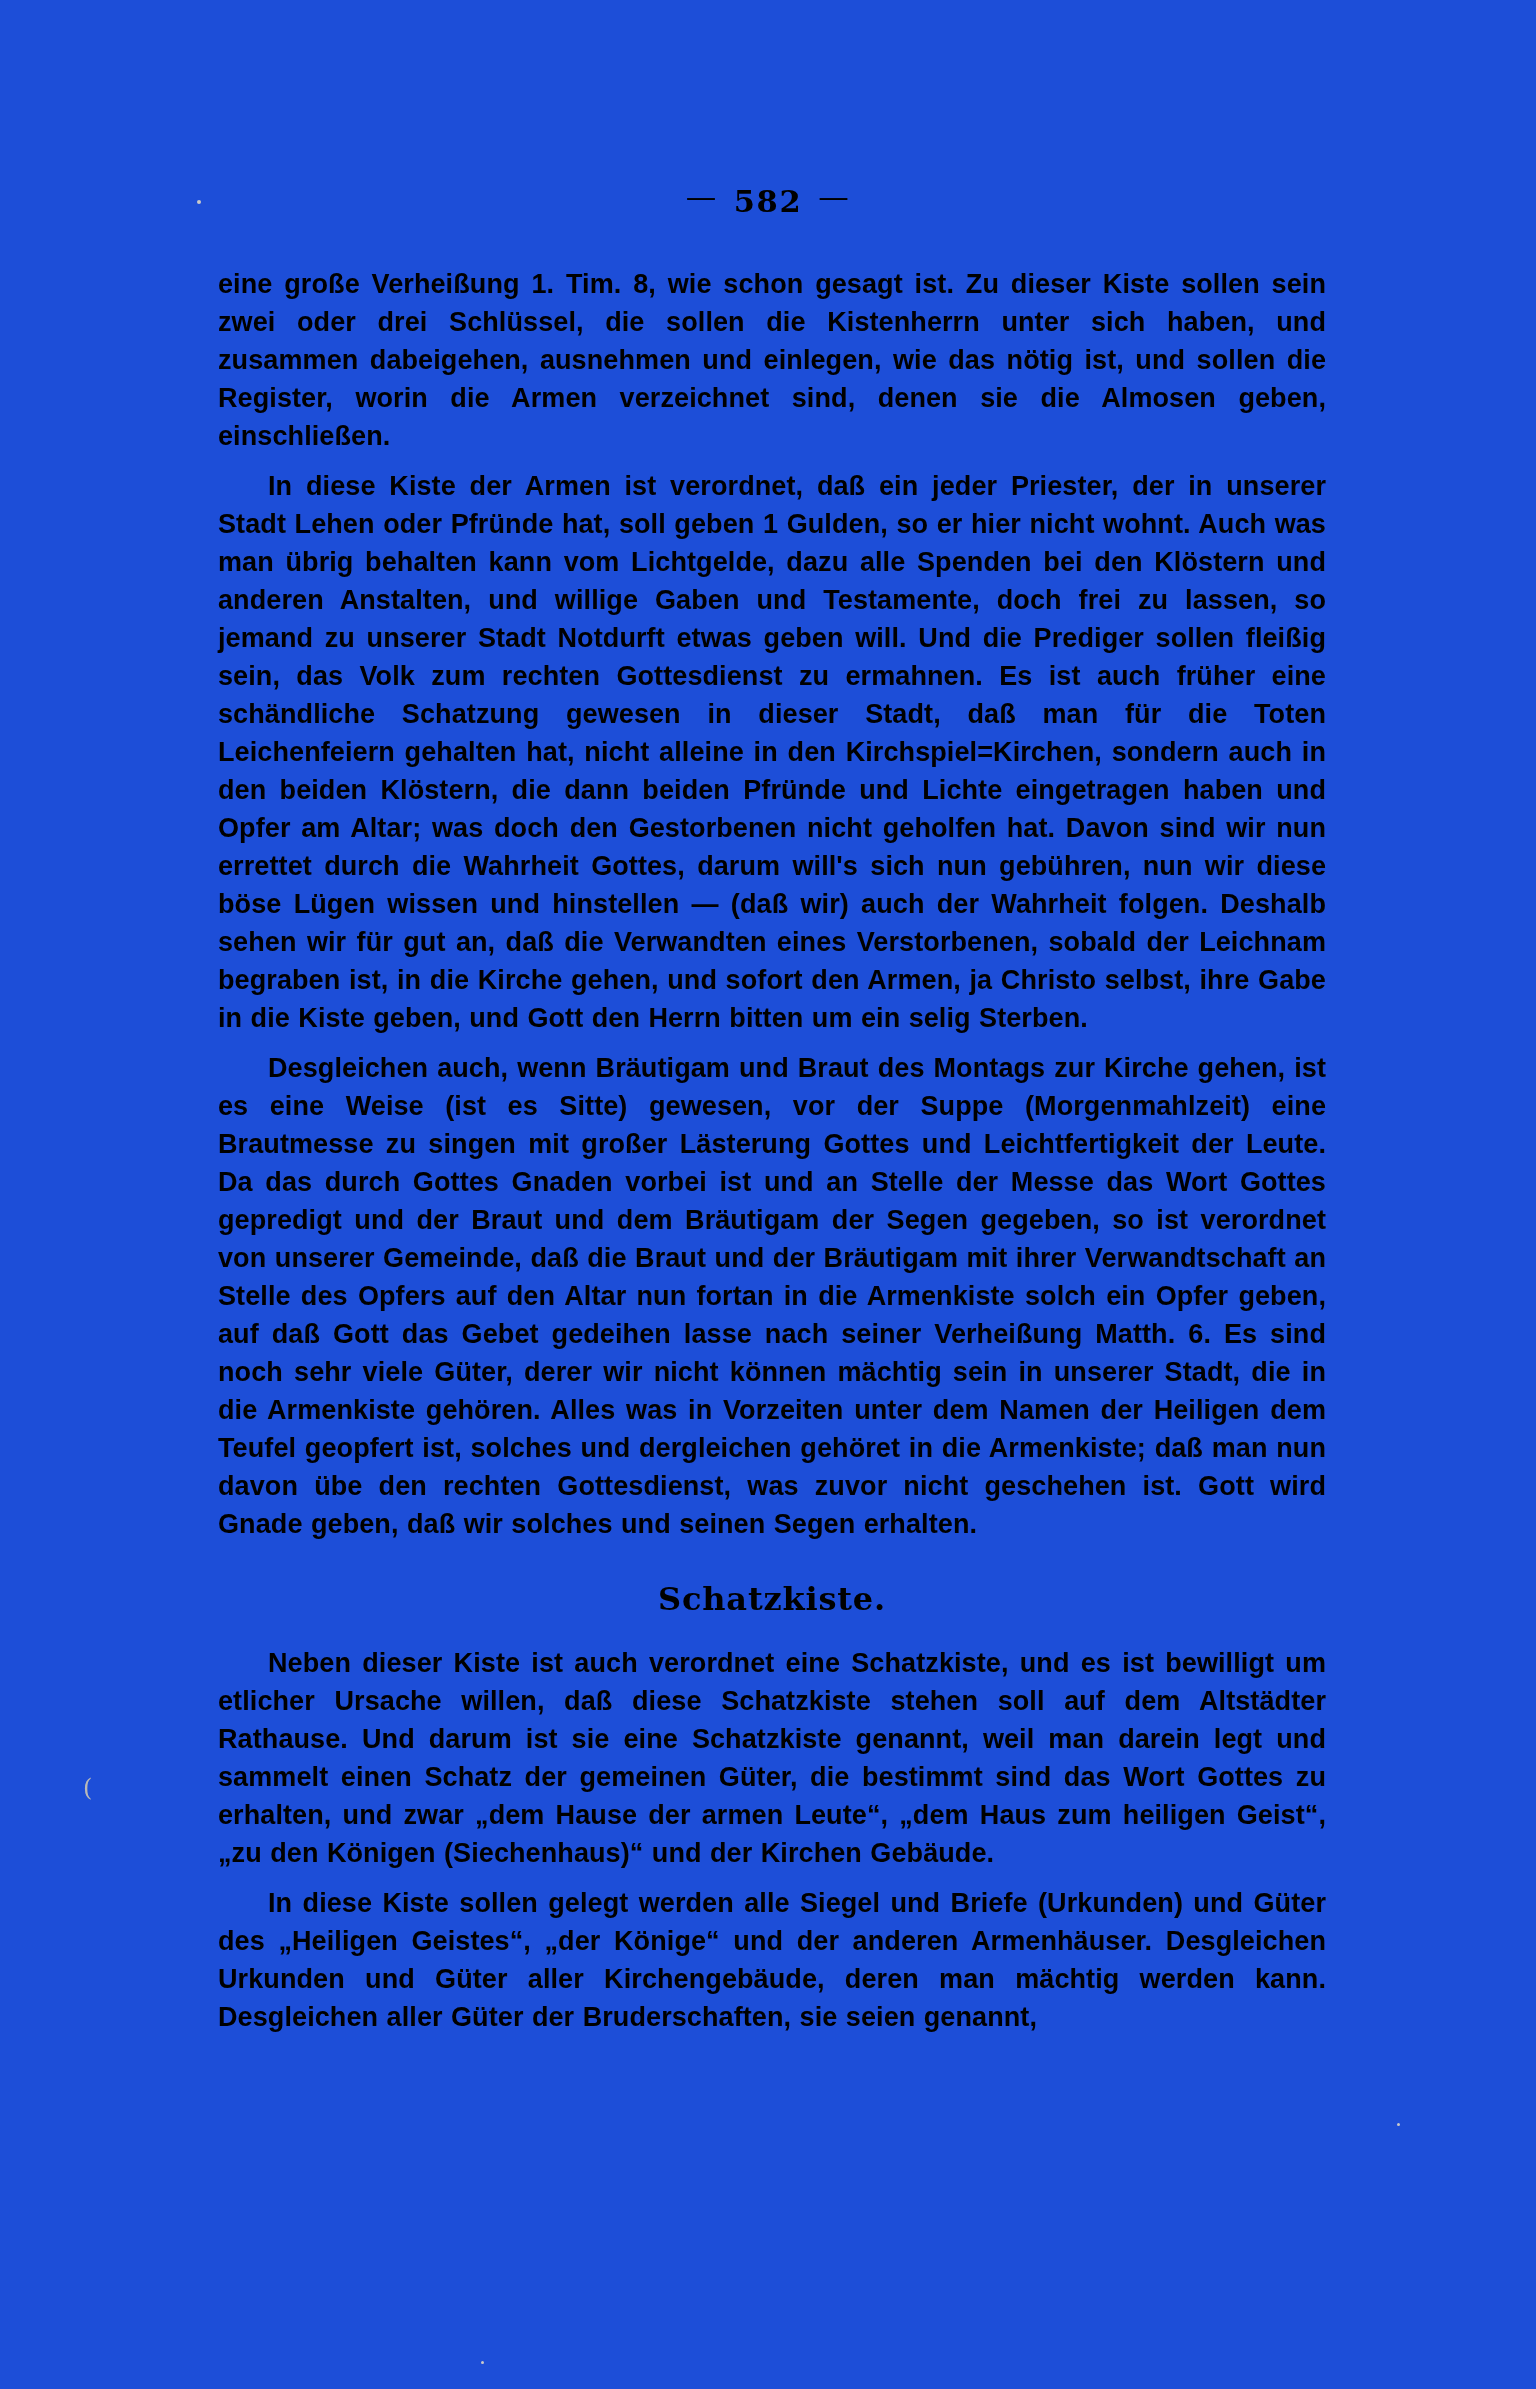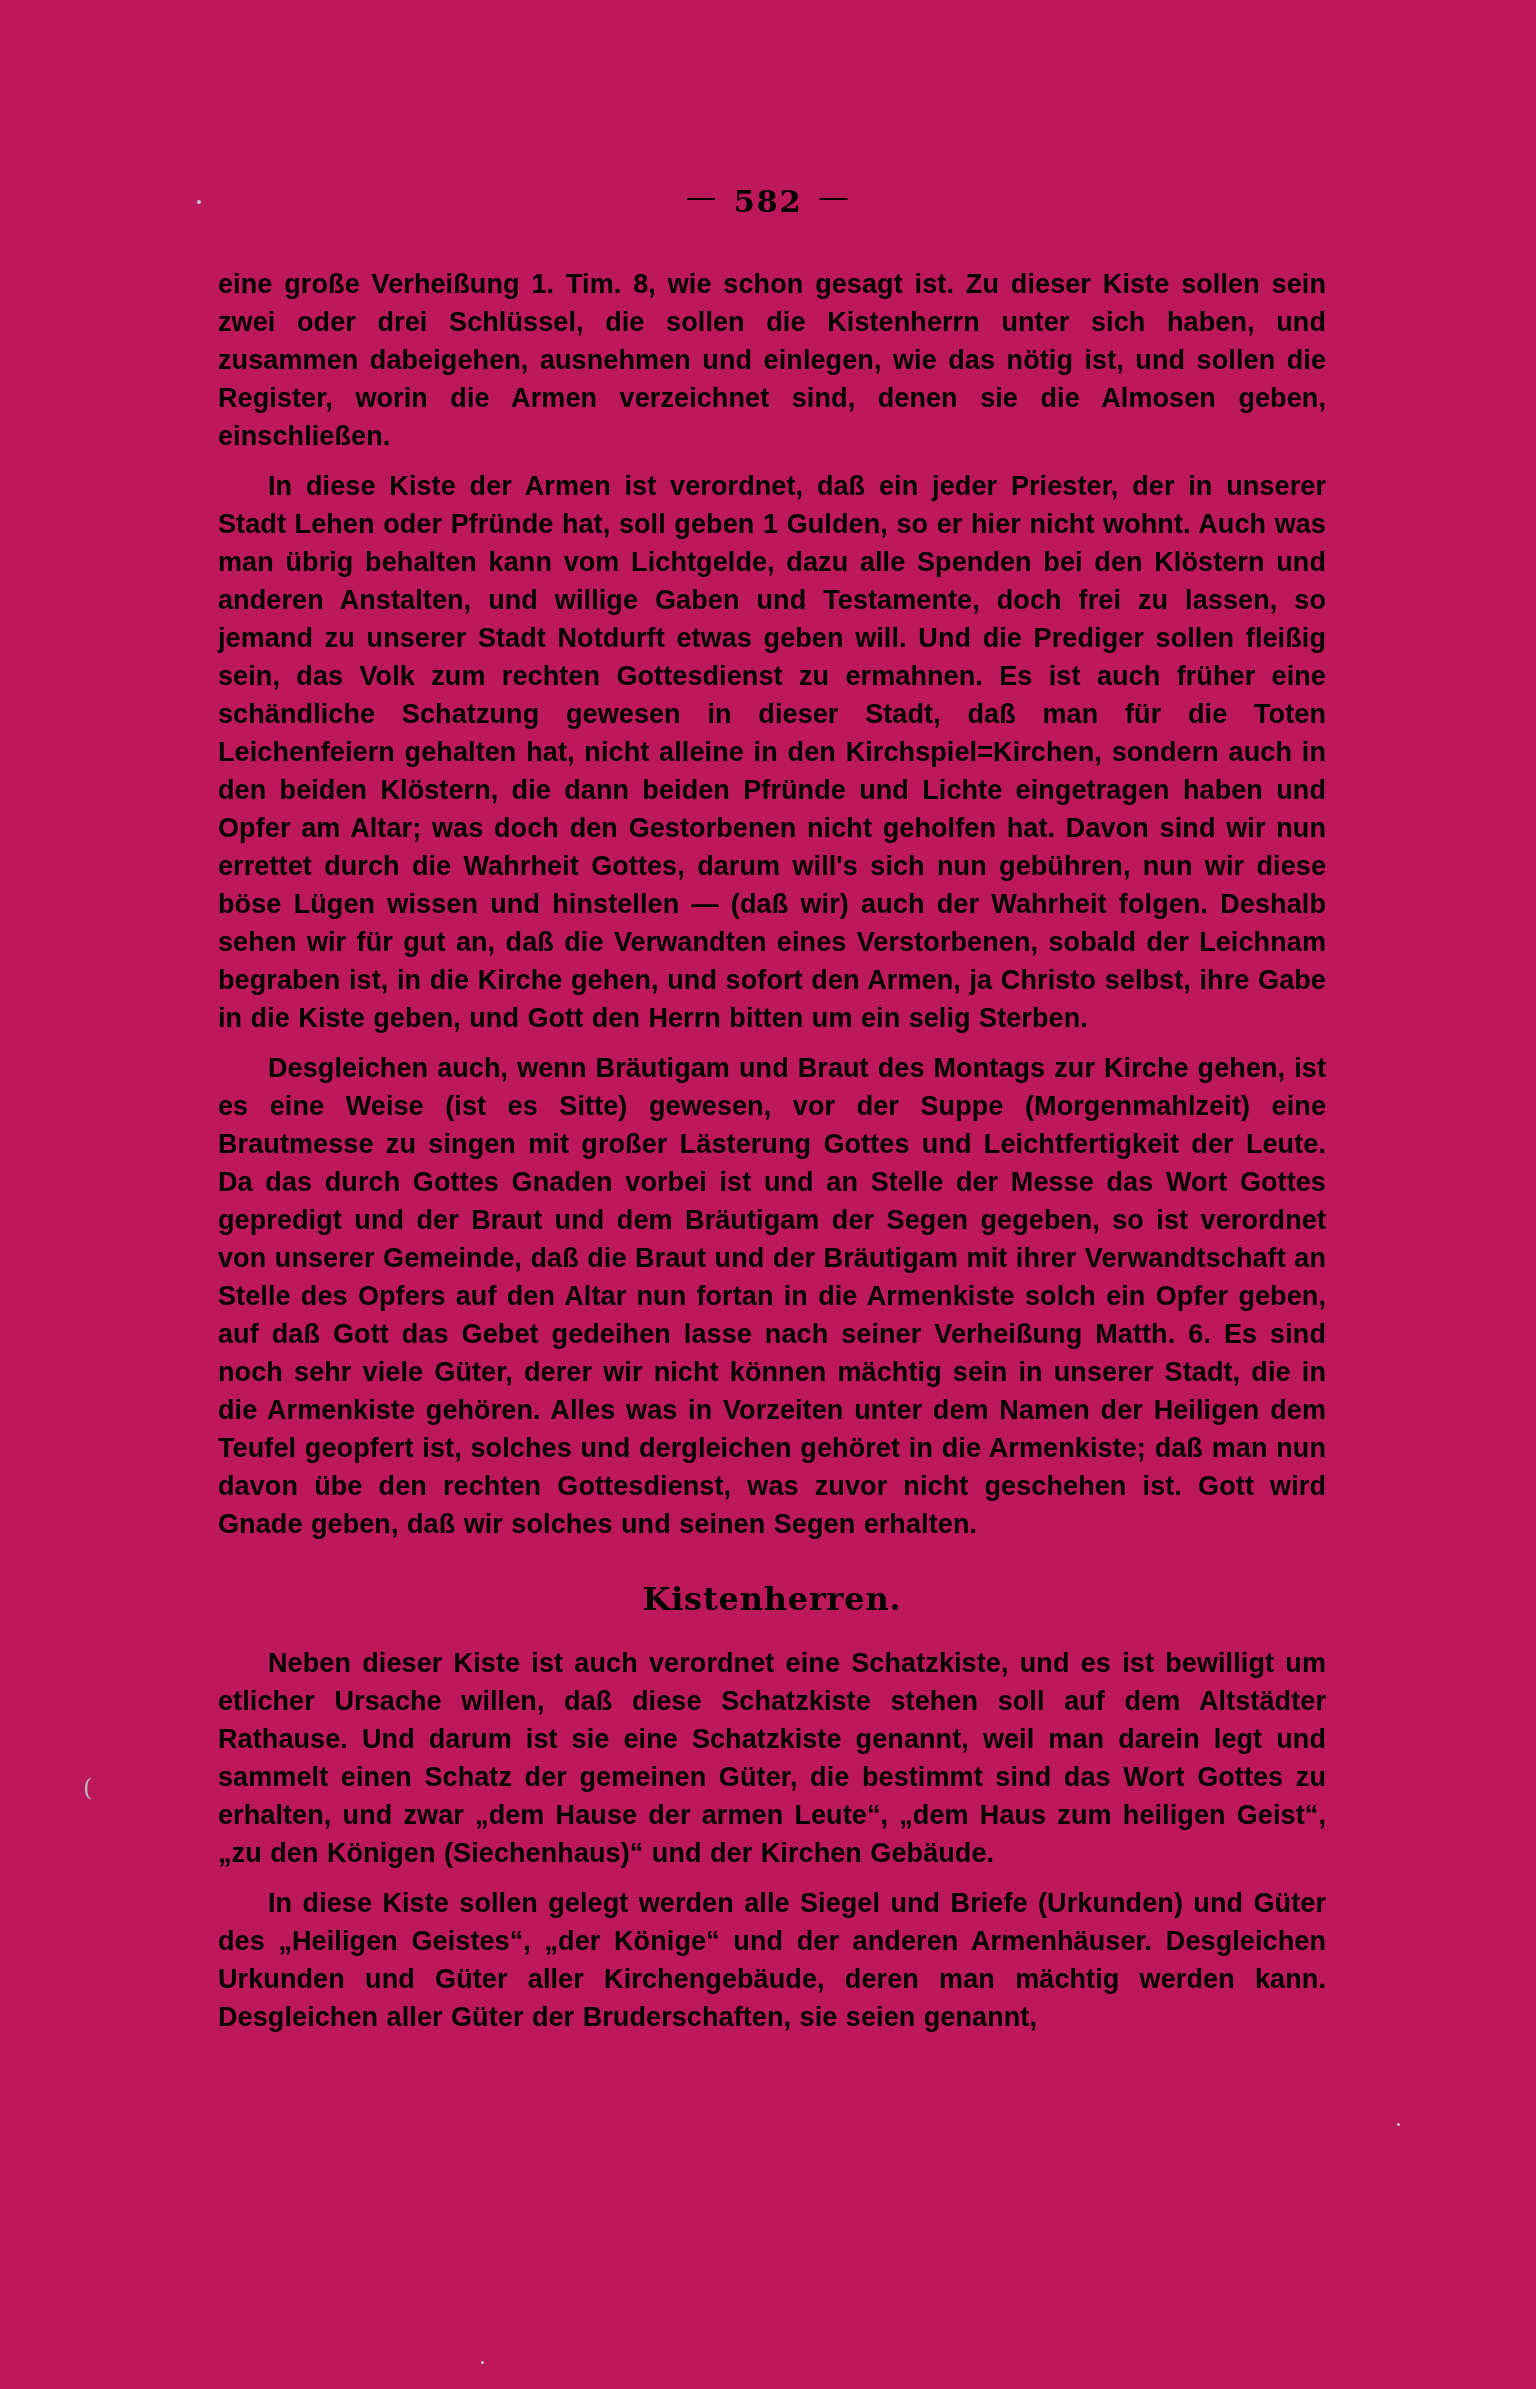--- a/index.html
+++ b/index.html
@@ -13,21 +13,21 @@
     overflow: hidden;
     font-family: "DejaVu Serif", "Liberation Serif", serif;
     color: #000000;
   }
 
   
   #page-sheet {
     position: relative;
     width: 1536px;
     height: 2389px;
-    background: #be185d;
+    background: #1d4ed8;
   }
 
   
   #page-header {
     position: absolute;
     top: 183px;
     left: 0;
     width: 1536px;
     text-align: center;
     font-size: 30.5px;
@@ -116,21 +116,21 @@
   <div class="speck" style="left:481px; top:2361px; width:3.2px; height:3.2px;"></div>
 
   <div id="text-block">
 
     <p class="para"><span>eine große Verheißung 1. Tim. 8, wie schon gesagt ist.  Zu dieser Kiste sollen sein zwei oder drei Schlüssel, die sollen die Kistenherrn unter sich haben, und zusammen dabeigehen, ausnehmen und einlegen, wie das nötig ist, und sollen die Register, worin die Armen verzeichnet sind, denen sie die Almosen geben, einschließen.</span></p>
 
     <p class="para"><span class="indent"></span><span>In diese Kiste der Armen ist verordnet, daß ein jeder Priester, der in unserer Stadt Lehen oder Pfründe hat, soll geben 1 Gulden, so er hier nicht wohnt.  Auch was man übrig behalten kann vom Lichtgelde, dazu alle Spenden bei den Klöstern und anderen Anstalten, und willige Gaben und Testamente, doch frei zu lassen, so jemand zu unserer Stadt Notdurft etwas geben will. Und die Prediger sollen fleißig sein, das Volk zum rechten Gottesdienst zu ermahnen.  Es ist auch früher eine schändliche Schatzung gewesen in dieser Stadt, daß man für die Toten Leichenfeiern gehalten hat, nicht alleine in den Kirchspiel=Kirchen, sondern auch in den beiden Klöstern, die dann beiden Pfründe und Lichte eingetragen haben und Opfer am Altar; was doch den Gestorbenen nicht geholfen hat.  Davon sind wir nun errettet durch die Wahrheit Gottes, darum will's sich nun gebühren, nun wir diese böse Lügen wissen und hinstellen — (daß wir) auch der Wahrheit folgen.  Deshalb sehen wir für gut an, daß die Verwandten eines Verstorbenen, sobald der Leichnam begraben ist, in die Kirche gehen, und sofort den Armen, ja Christo selbst, ihre Gabe in die Kiste geben, und Gott den Herrn bitten um ein selig Sterben.</span></p>
 
     <p class="para"><span class="indent"></span><span>Desgleichen auch, wenn Bräutigam und Braut des Montags zur Kirche gehen, ist es eine Weise (ist es Sitte) gewesen, vor der Suppe (Morgenmahlzeit) eine Brautmesse zu singen mit großer Lästerung Gottes und Leichtfertigkeit der Leute.  Da das durch Gottes Gnaden vorbei ist und an Stelle der Messe das Wort Gottes gepredigt und der Braut und dem Bräutigam der Segen gegeben, so ist verordnet von unserer Gemeinde, daß die Braut und der Bräutigam mit ihrer Verwandtschaft an Stelle des Opfers auf den Altar nun fortan in die Armenkiste solch ein Opfer geben, auf daß Gott das Gebet gedeihen lasse nach seiner Verheißung Matth. 6.  Es sind noch sehr viele Güter, derer wir nicht können mächtig sein in unserer Stadt, die in die Armenkiste gehören. Alles was in Vorzeiten unter dem Namen der Heiligen dem Teufel geopfert ist, solches und dergleichen gehöret in die Armenkiste; daß man nun davon übe den rechten Gottesdienst, was zuvor nicht geschehen ist.  Gott wird Gnade geben, daß wir solches und seinen Segen erhalten.</span></p>
 
-    <h2 id="section-heading">Kistenherren.</h2>
+    <h2 id="section-heading">Schatzkiste.</h2>
 
     <p class="para"><span class="indent"></span><span>Neben dieser Kiste ist auch verordnet eine Schatzkiste, und es ist bewilligt um etlicher Ursache willen, daß diese Schatzkiste stehen soll auf dem Altstädter Rathause.  Und darum ist sie eine Schatzkiste genannt, weil man darein legt und sammelt einen Schatz der gemeinen Güter, die bestimmt sind das Wort Gottes zu erhalten, und zwar „dem Hause der armen Leute“, „dem Haus zum heiligen Geist“, „zu den Königen (Siechenhaus)“ und der Kirchen Gebäude.</span></p>
 
 
     <p class="para"><span class="indent"></span><span>In diese Kiste sollen gelegt werden alle Siegel und Briefe (Urkunden) und Güter des „Heiligen Geistes“, „der Könige“ und der anderen Armenhäuser. Desgleichen Urkunden und Güter aller Kirchengebäude, deren man mächtig werden kann.  Desgleichen aller Güter der Bruderschaften, sie seien genannt,</span></p>
 
   </div>
 </div>
 
 

